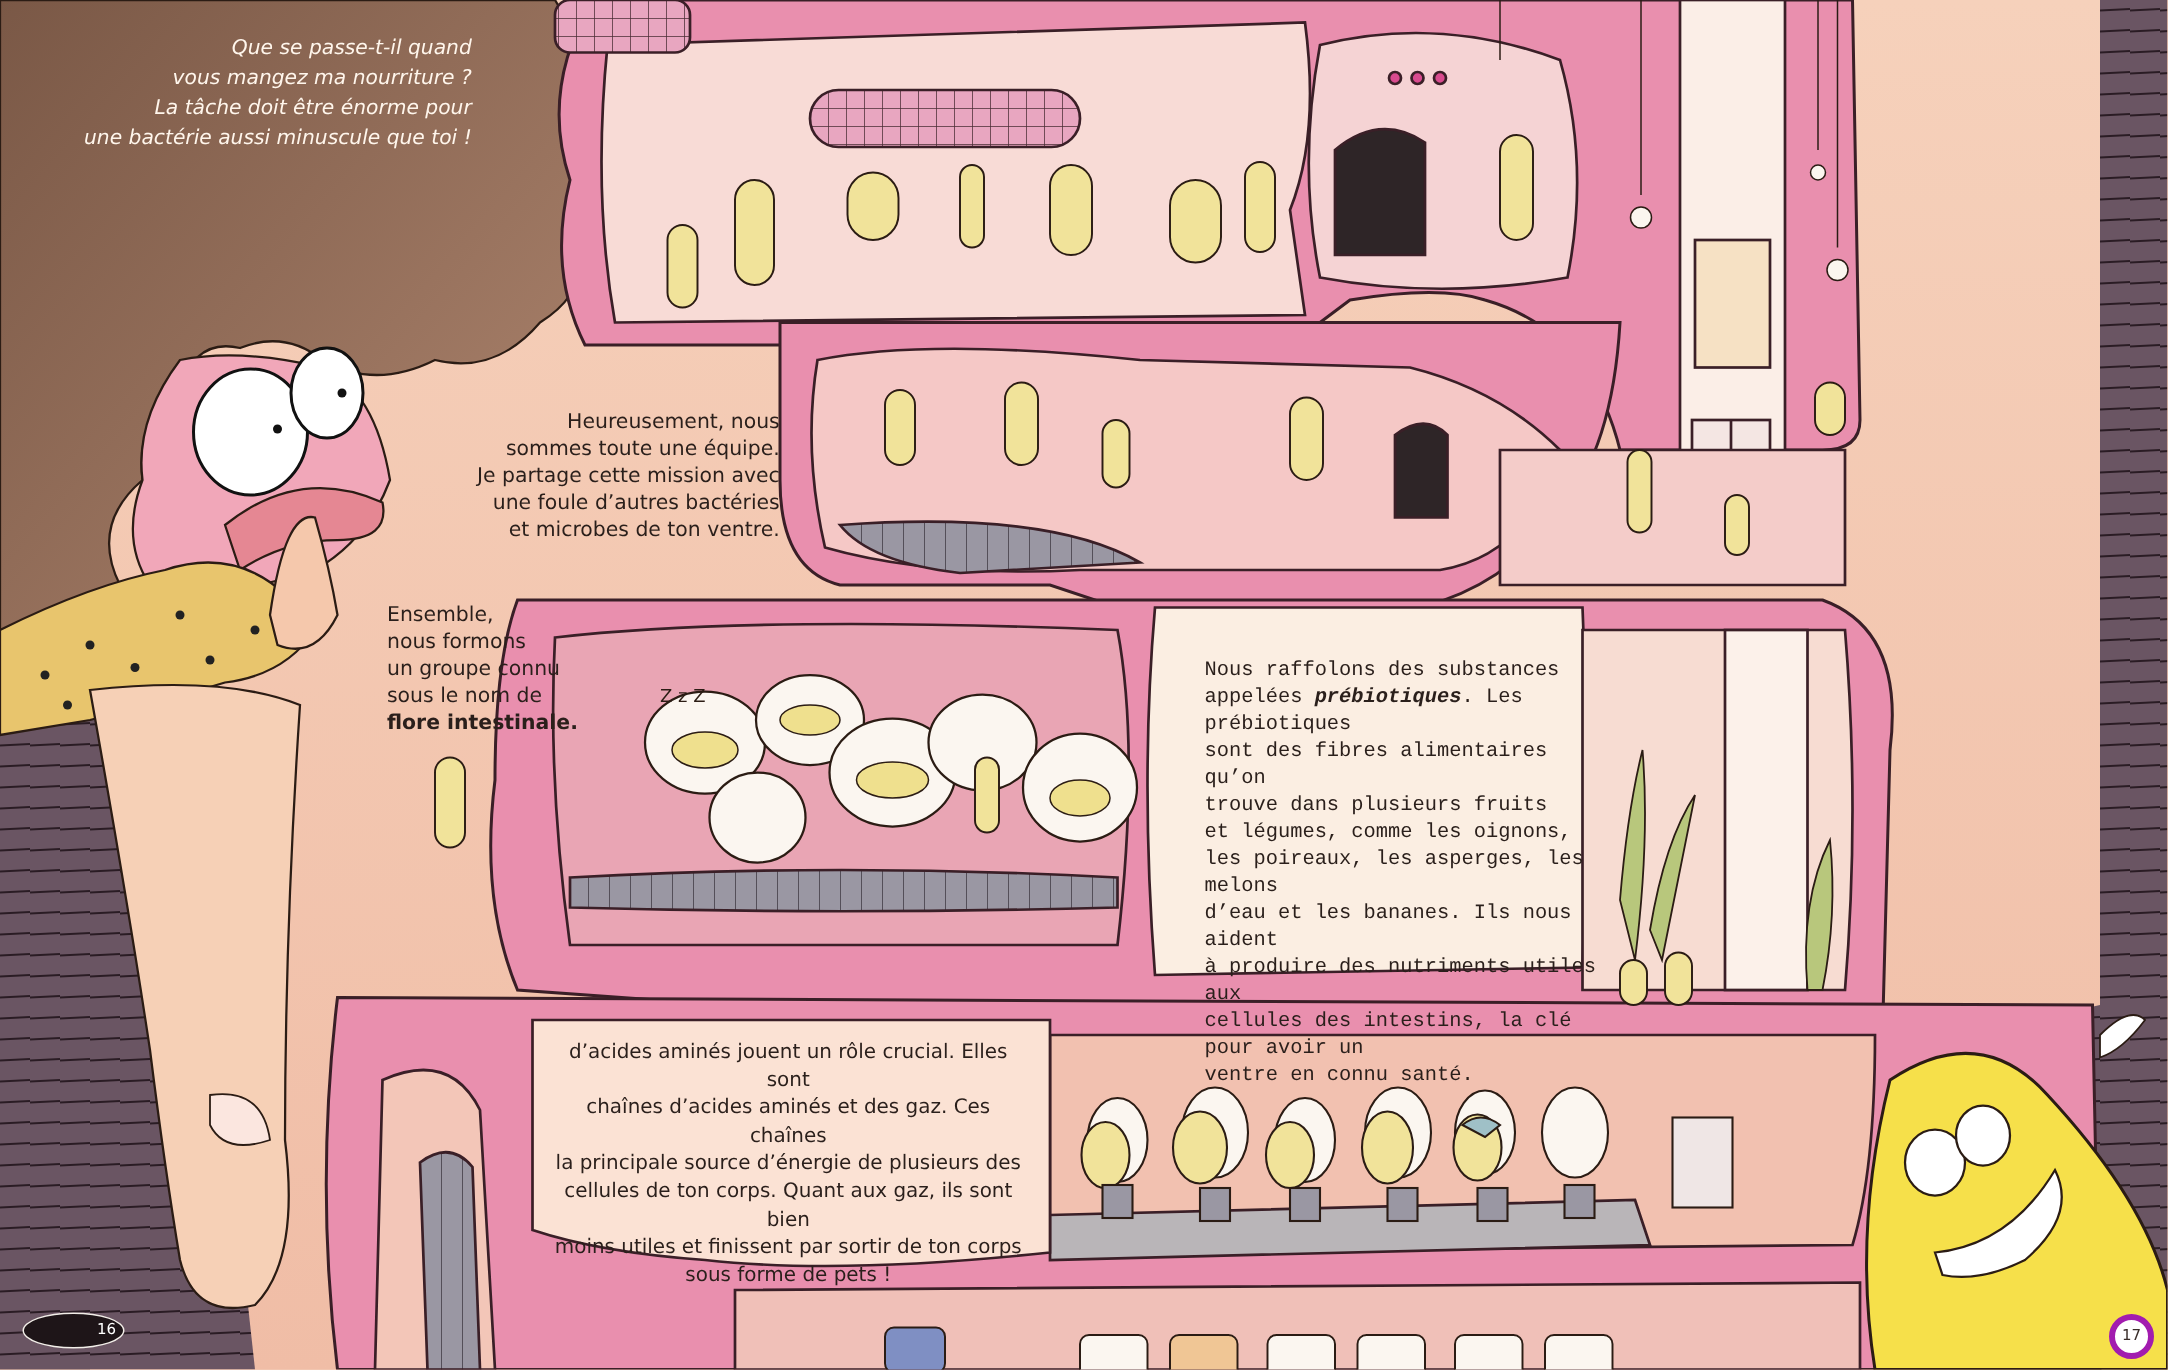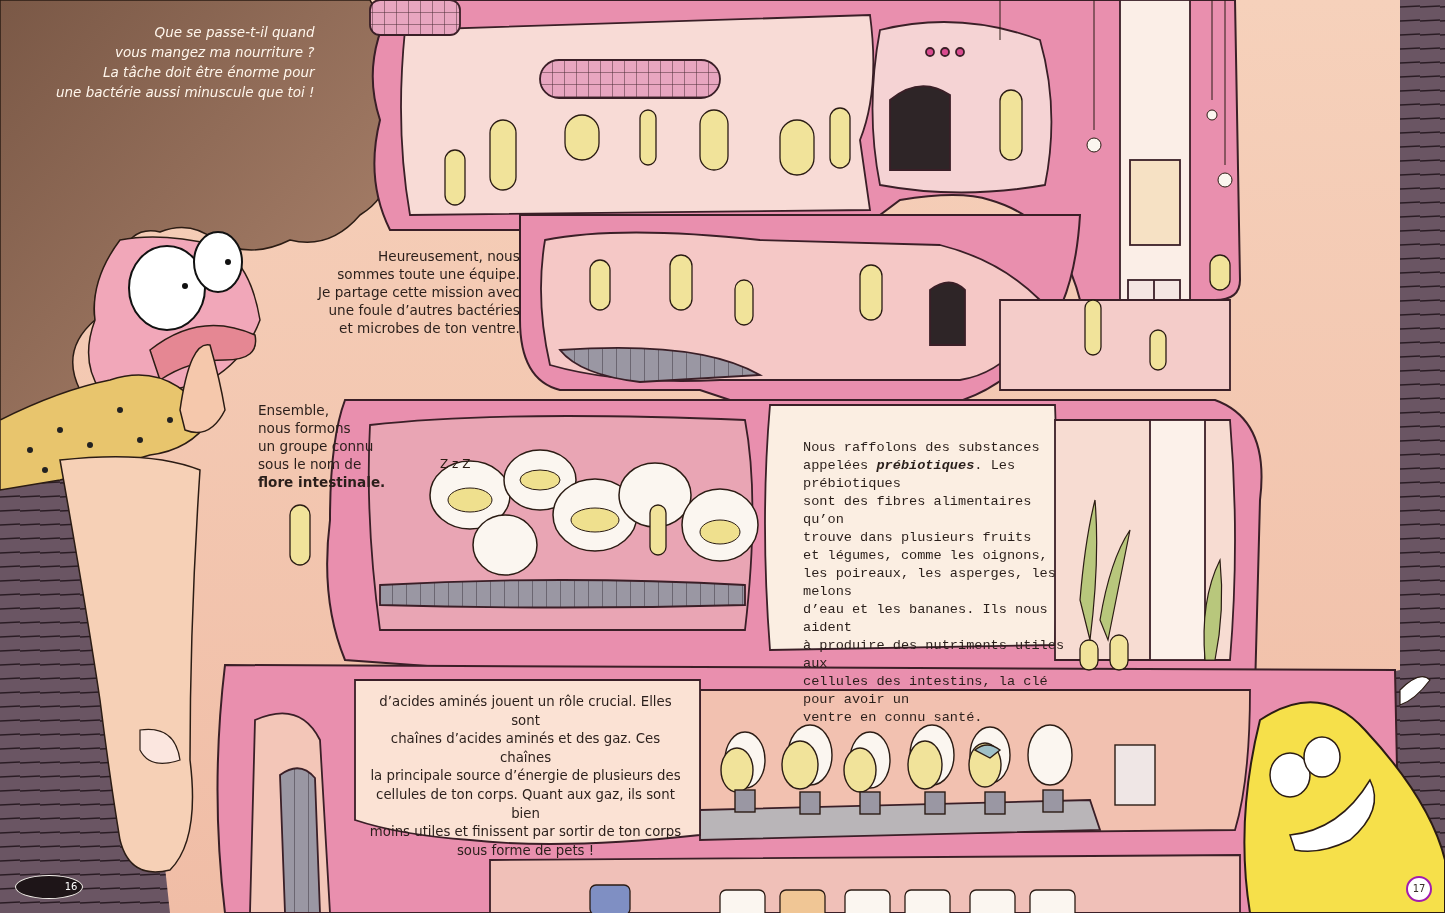--- a/index.html
+++ b/index.html
@@ -2,29 +2,29 @@
 <html><head>
 <meta charset="utf-8">
 <style>
   html,body{margin:0;padding:0;}
   body{width:1445px;height:913px;overflow:hidden;position:relative;background:#f3c9b3;font-family:"DejaVu Sans","Liberation Sans",sans-serif;}
   .spread{position:absolute;inset:0;overflow:hidden;}
   svg.art{position:absolute;left:0;top:0;width:1445px;height:913px;}
   .txt{position:absolute;color:#2a1f1b;font-size:13.6px;line-height:17px;}
   .txt p{margin:0;}
   .intro{left:56px;top:22px;color:#fff6ec;font-style:italic;font-size:13.5px;line-height:20px;text-align:right;}
-  .team{left:318px;top:247px;text-align:right;font-size:13.6px;line-height:18px;}
+  .team{left:318px;top:272px;text-align:right;font-size:13.6px;line-height:18px;}
   .flore{left:258px;top:401px;font-size:13.6px;line-height:18px;}
   .flore b{font-weight:bold;}
   .preb{left:803px;top:439px;font-size:13.6px;line-height:18px;width:270px;font-family:Liberation Mono, monospace;}
   .preb em{font-weight:bold;font-style:italic;}
   .fibre{left:368px;top:693px;text-align:center;font-size:13.3px;line-height:18.6px;width:315px;}
   .pagenum{position:absolute;width:22px;height:22px;border-radius:50%;font-size:10px;line-height:22px;text-align:center;}
   .pn-left{left:15px;top:875px;background:#1e1518;color:#fff;border:1.5px solid #f2eee8;padding-left:44px;}
-  .pn-right{left:1406px;top:876px;background:#fff;color:#3a2e2a;border:2px solid #a21caf;}
+  .pn-right{left:1406px;top:876px;background:#fff;color:#3a2e2a;border:4px solid #a21caf;}
 </style>
 </head>
 <body>
 
 <div class="spread">
 
   <svg class="art" viewBox="0 0 1445 913" xmlns="http://www.w3.org/2000/svg">
     <defs>
       <linearGradient id="hairG" x1="0" y1="0" x2="1" y2="1">
         <stop offset="0" stop-color="#7a5846"></stop>

